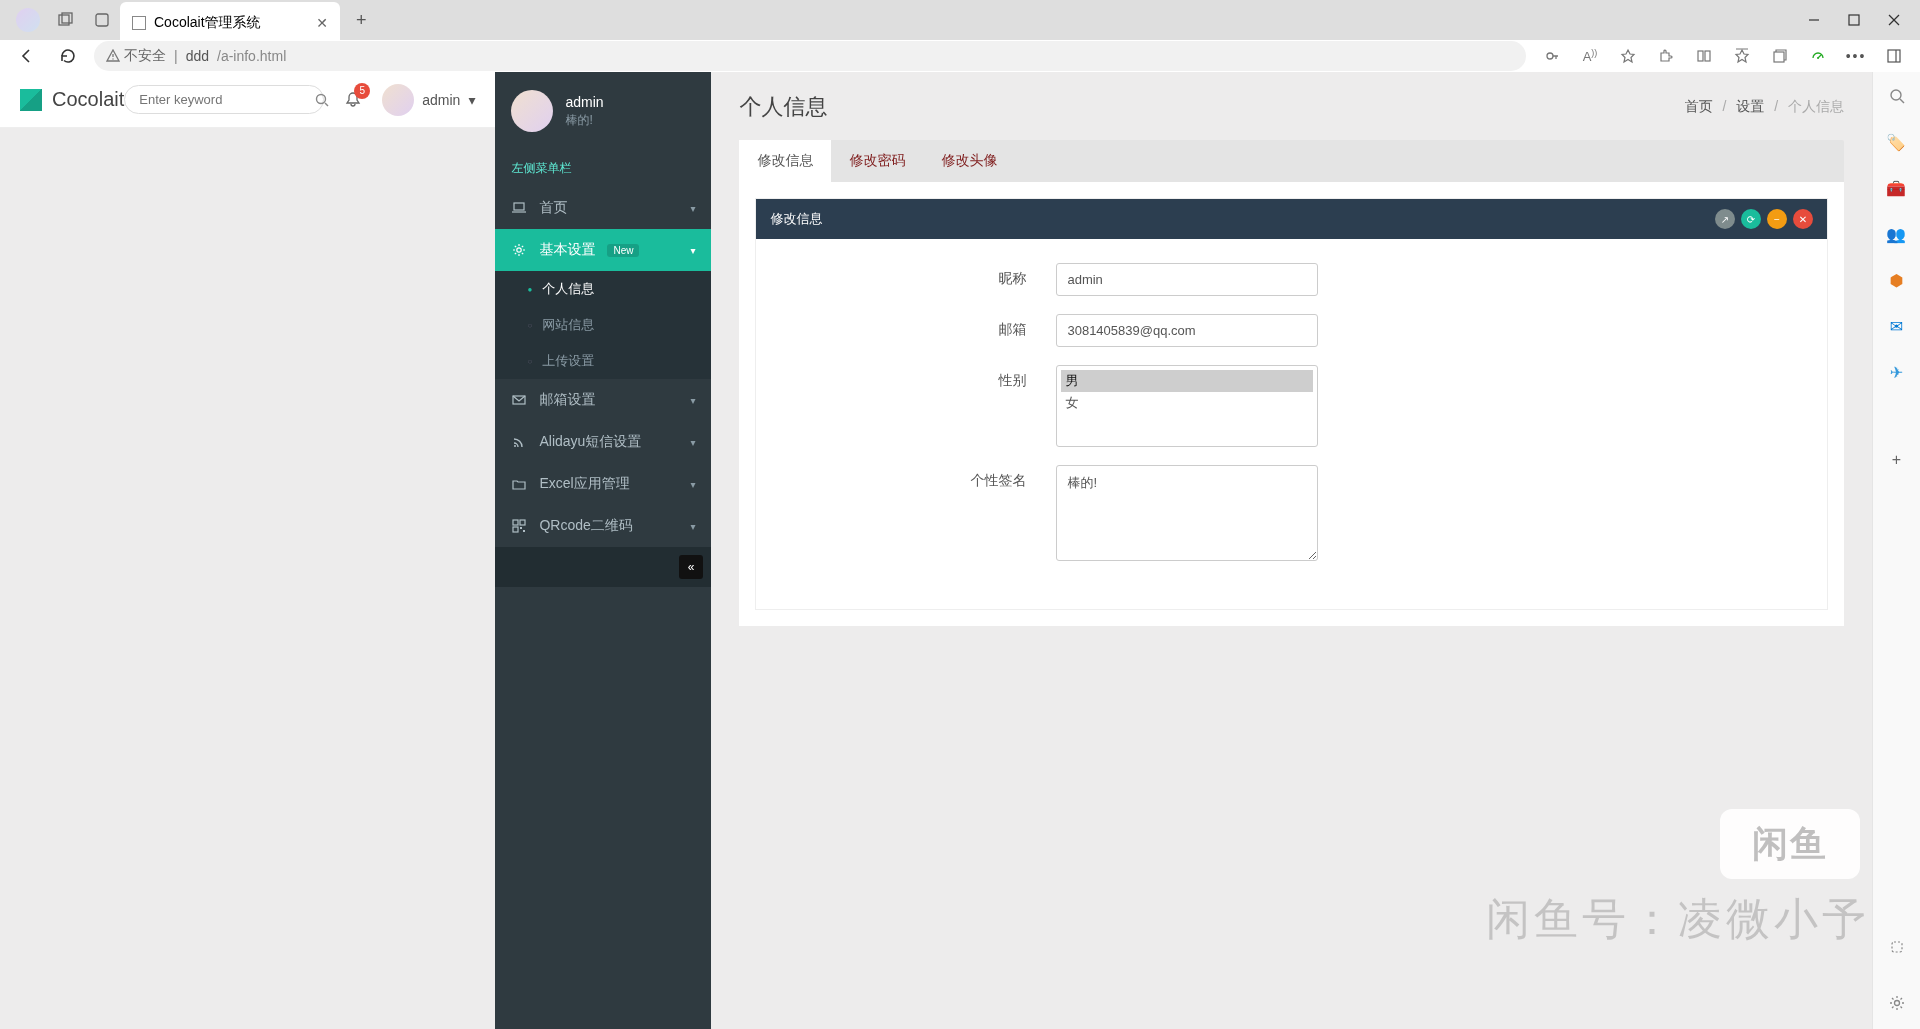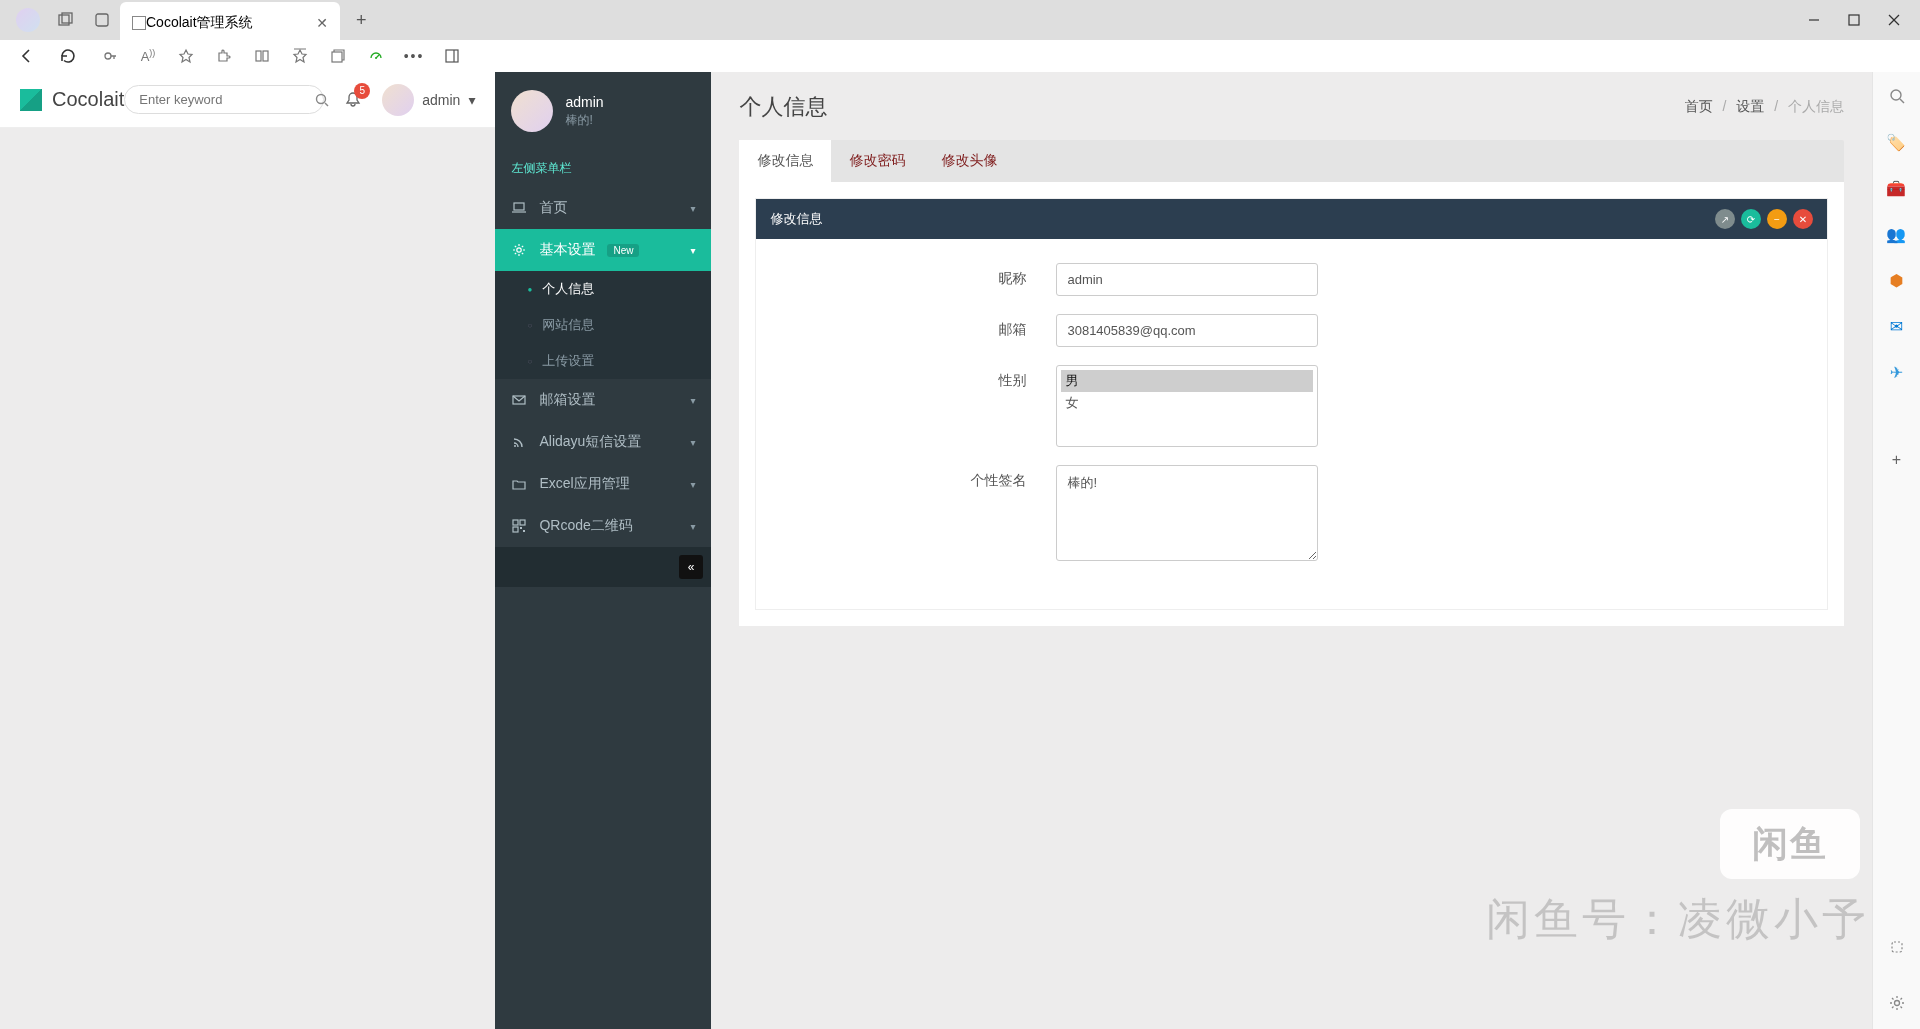--- a/index.html
+++ b/index.html
@@ -4,21 +4,21 @@
 <style>
 * { box-sizing: border-box; margin: 0; padding: 0; }
 body { font-family: "Microsoft YaHei", Arial, sans-serif; font-size: 14px; background: #f5f5f5; overflow: hidden; }
 
 
 .browser-chrome { background: #e8e8e8; height: 72px; display: flex; flex-direction: column; }
 .tab-strip { height: 40px; display: flex; align-items: center; background: #dedede; padding-left: 8px; }
 .profile-pic { width: 24px; height: 24px; border-radius: 50%; background: linear-gradient(135deg,#e0d0f0,#d0e0f0); margin: 0 8px; }
 .win-ctrl-icon { width: 36px; height: 36px; display: flex; align-items: center; justify-content: center; cursor: pointer; }
 .strip-icon { width: 36px; height: 36px; display: flex; align-items: center; justify-content: center; }
-.tab { background: #fff; height: 43px; display: flex; align-items: center; padding: 0 12px; border-radius: 6px 6px 0 0; min-width: 220px; margin-top: 6px; }
+.tab { background: #fff; height: 43px; display: flex; align-items: center; padding: 0 12px; border-radius: 6px 6px 0 0; min-width: 220px; margin-top: 6px; gap: 8px; }
 .tab .doc-icon { width: 14px; height: 14px; border: 1px solid #888; }
 .tab .close { color: #666; cursor: pointer; margin-left: auto; font-size: 14px; }
 .add-tab { margin-left: 8px; color: #555; font-size: 18px; cursor: pointer; padding: 4px 8px; }
 .win-controls { margin-left: auto; display: flex; gap: 4px; padding-right: 8px; }
 
 .addr-bar { height: 40px; display: flex; align-items: center; background: #fff; padding: 0 10px; gap: 10px; border-bottom: 1px solid #ddd; }
 .ab-icon { width: 32px; height: 32px; display: flex; align-items: center; justify-content: center; color: #555; cursor: pointer; border-radius: 4px; }
 .url-box { flex: 1; display: flex; align-items: center; height: 30px; background: #f1f1f1; border-radius: 15px; padding: 0 12px; gap: 8px; color: #555; }
 .url-box .insecure { color: #666; display: flex; align-items: center; gap: 4px; }
 .url-box .sep { color: #888; }
@@ -151,20 +151,33 @@
         <svg width="18" height="18" viewBox="0 0 18 18">
           <path d="M12 3 L6 9 L12 15" fill="none" stroke="#333" stroke-width="1.6"></path>
         </svg>
       </div>
     <div class="ab-icon">
         <svg width="18" height="18" viewBox="0 0 18 18">
           <path d="M3 9 a6 6 0 1 1 2 4.5" fill="none" stroke="#333" stroke-width="1.6"></path>
           <path d="M3 14 L3 9 L8 9" fill="none" stroke="#333" stroke-width="1.6"></path>
         </svg>
       </div>
+    <div class="url-box">
+      <span class="insecure">
+        <svg width="14" height="14" viewBox="0 0 14 14">
+            <path d="M7 1 L13 12 L1 12 Z" fill="none" stroke="#777" stroke-width="1.3"></path>
+            <line x1="7" y1="5" x2="7" y2="8" stroke="#777" stroke-width="1.3"></line>
+            <circle cx="7" cy="10" r="0.7" fill="#777"></circle>
+          </svg>
+        <span>不安全</span>
+      </span>
+      <span class="sep">|</span>
+      <span>ddd</span>
+        <span class="url-grey">/a-info.html</span>
+    </div>
     <div class="addr-right">
       <div class="ab-icon">
           <svg width="16" height="16" viewBox="0 0 16 16">
             <circle cx="6" cy="8" r="3" fill="none" stroke="#777" stroke-width="1.3"></circle>
             <path d="M9 8 L14 8 M12 8 L12 11" stroke="#777" stroke-width="1.3"></path>
           </svg>
         </div>
       <div class="ab-icon">
           <span style="font-size:13px;color:#777">A<sup style="font-size:9px">))</sup></span>
         </div>

